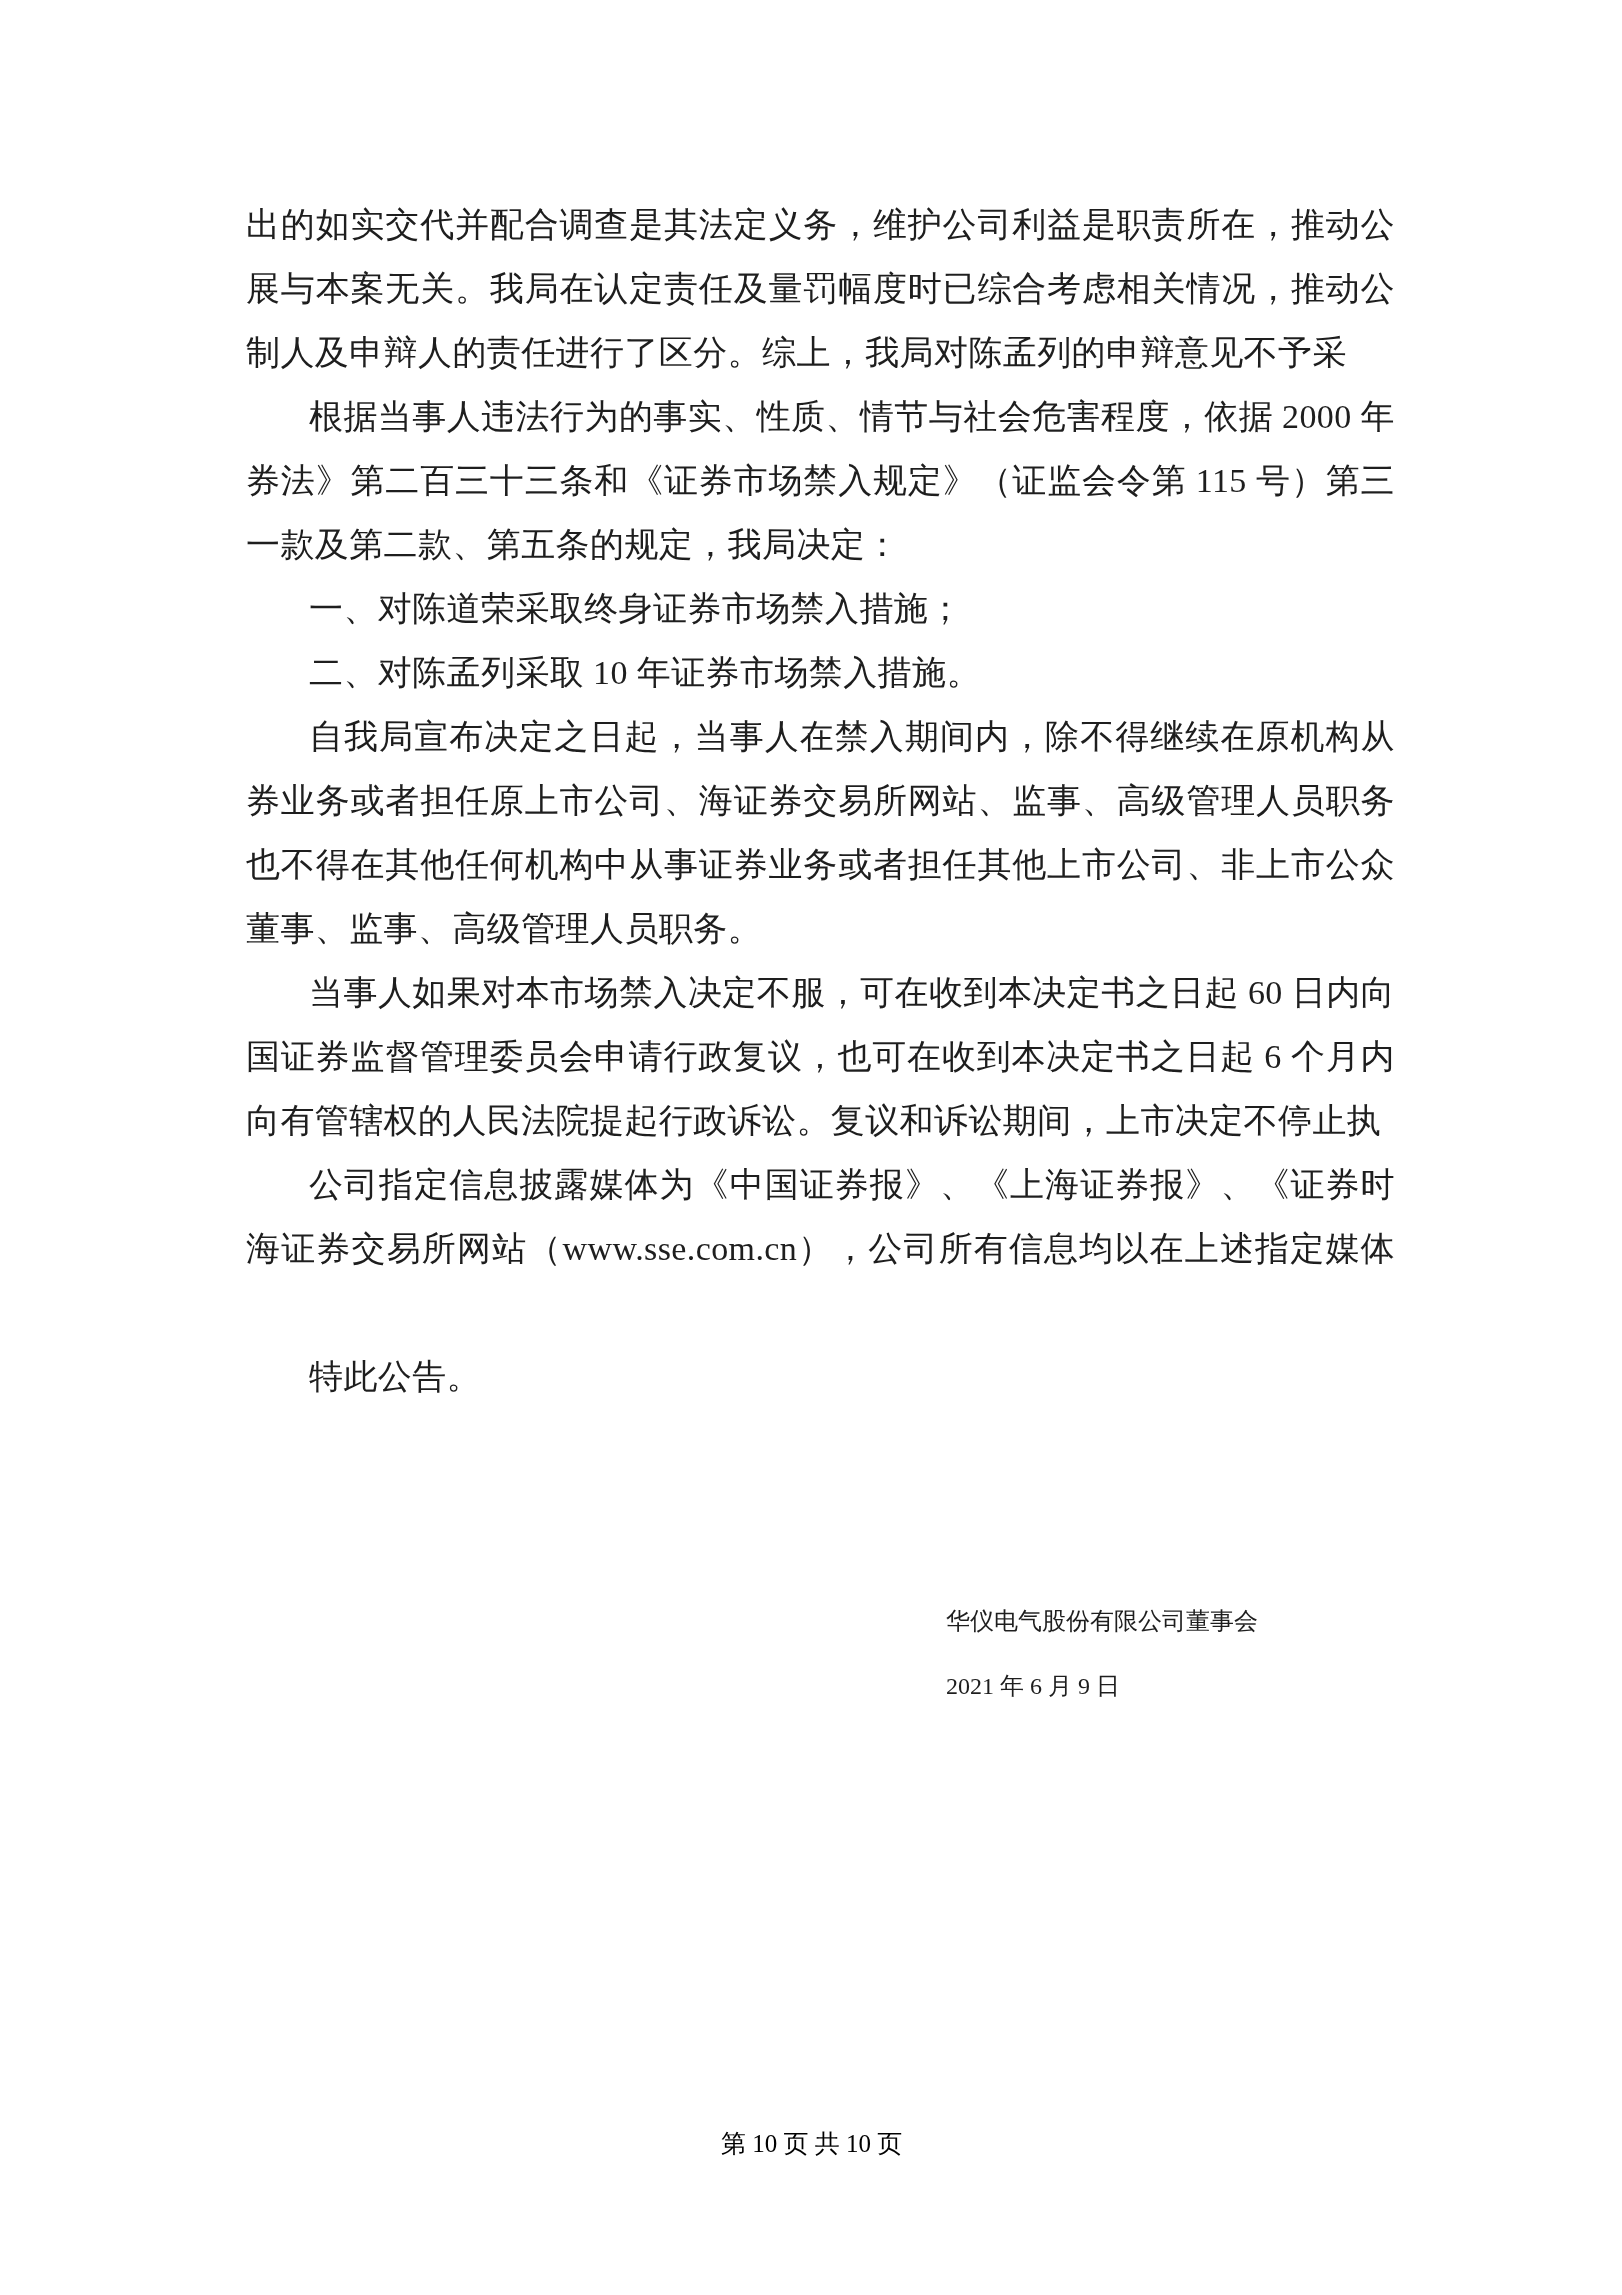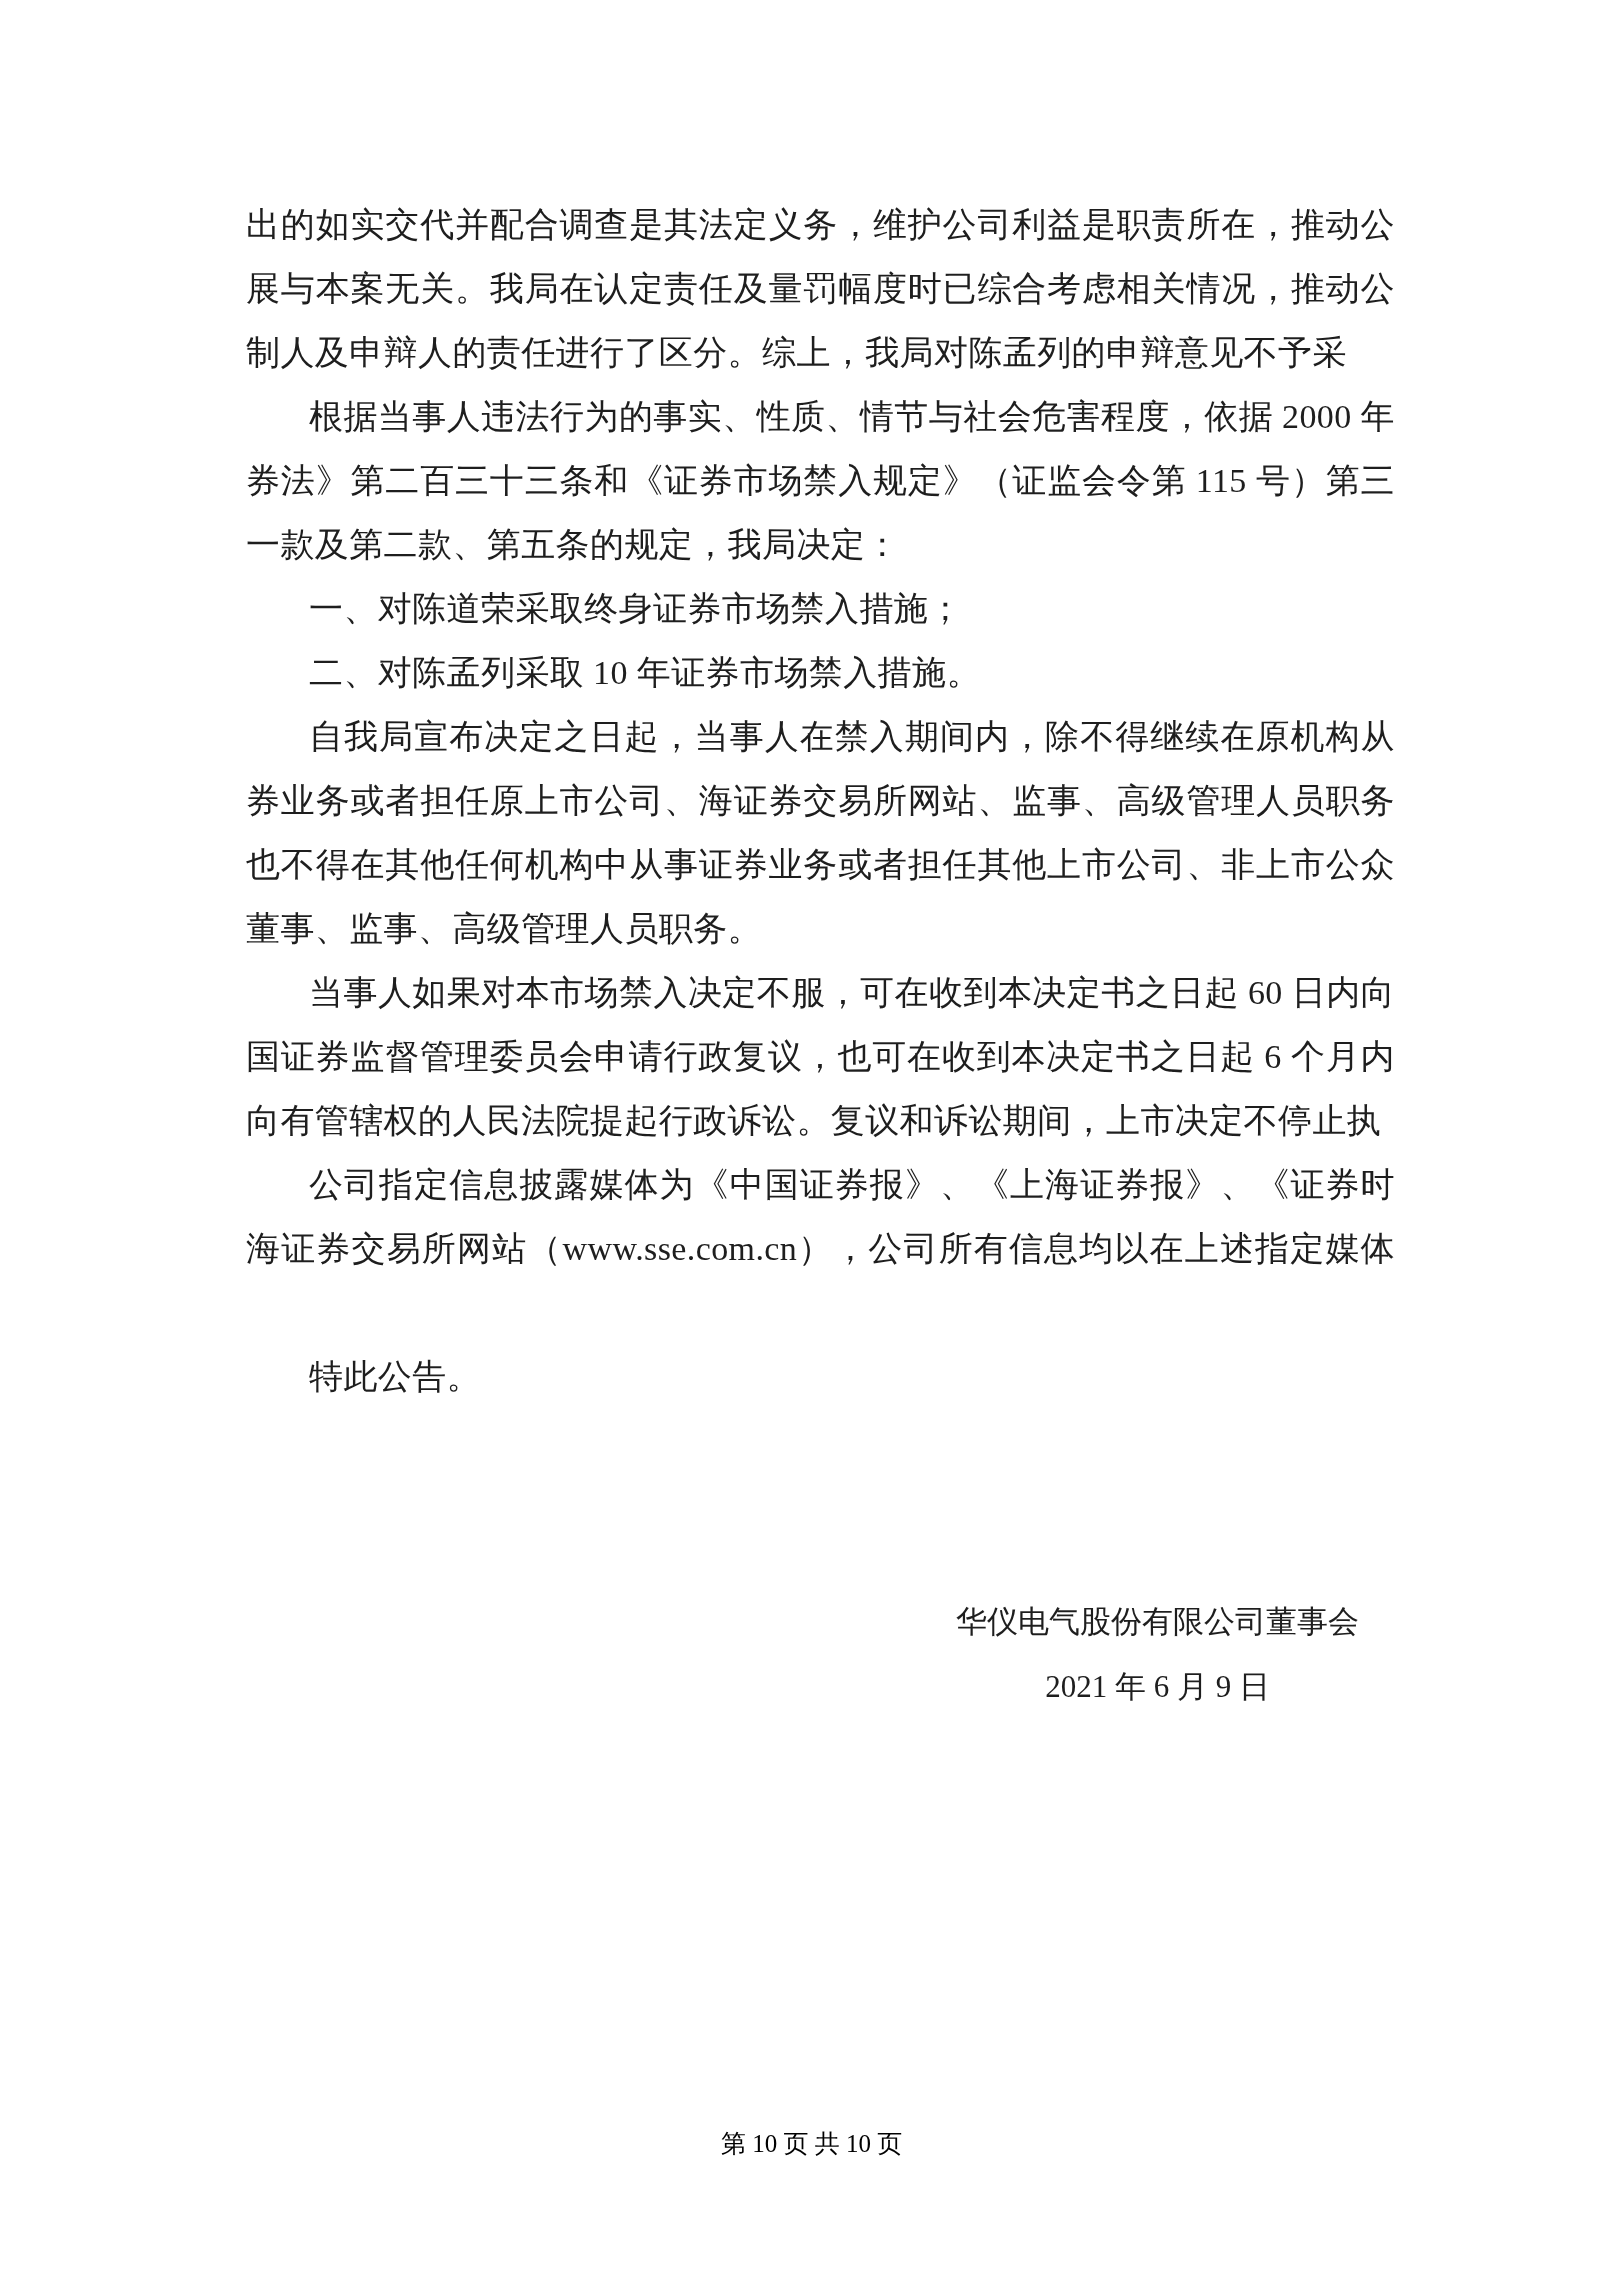--- a/index.html
+++ b/index.html
@@ -39,23 +39,23 @@
     text-justify: inter-character;
   }
   .line.blank {
     
   }
   .signature-block {
     position: absolute;
     top: 1589px;
     right: 254px;
     width: 423px;
-    font-size: 31px;
+    font-size: 24px;
     line-height: 65px;
-    text-align: center;
+    text-align: left;
     font-family: Liberation Serif, serif;
   }
   .sig-line {
     height: 65px;
     white-space: nowrap;
   }
   .footer {
     position: absolute;
     top: 2129px;
     left: 0;

